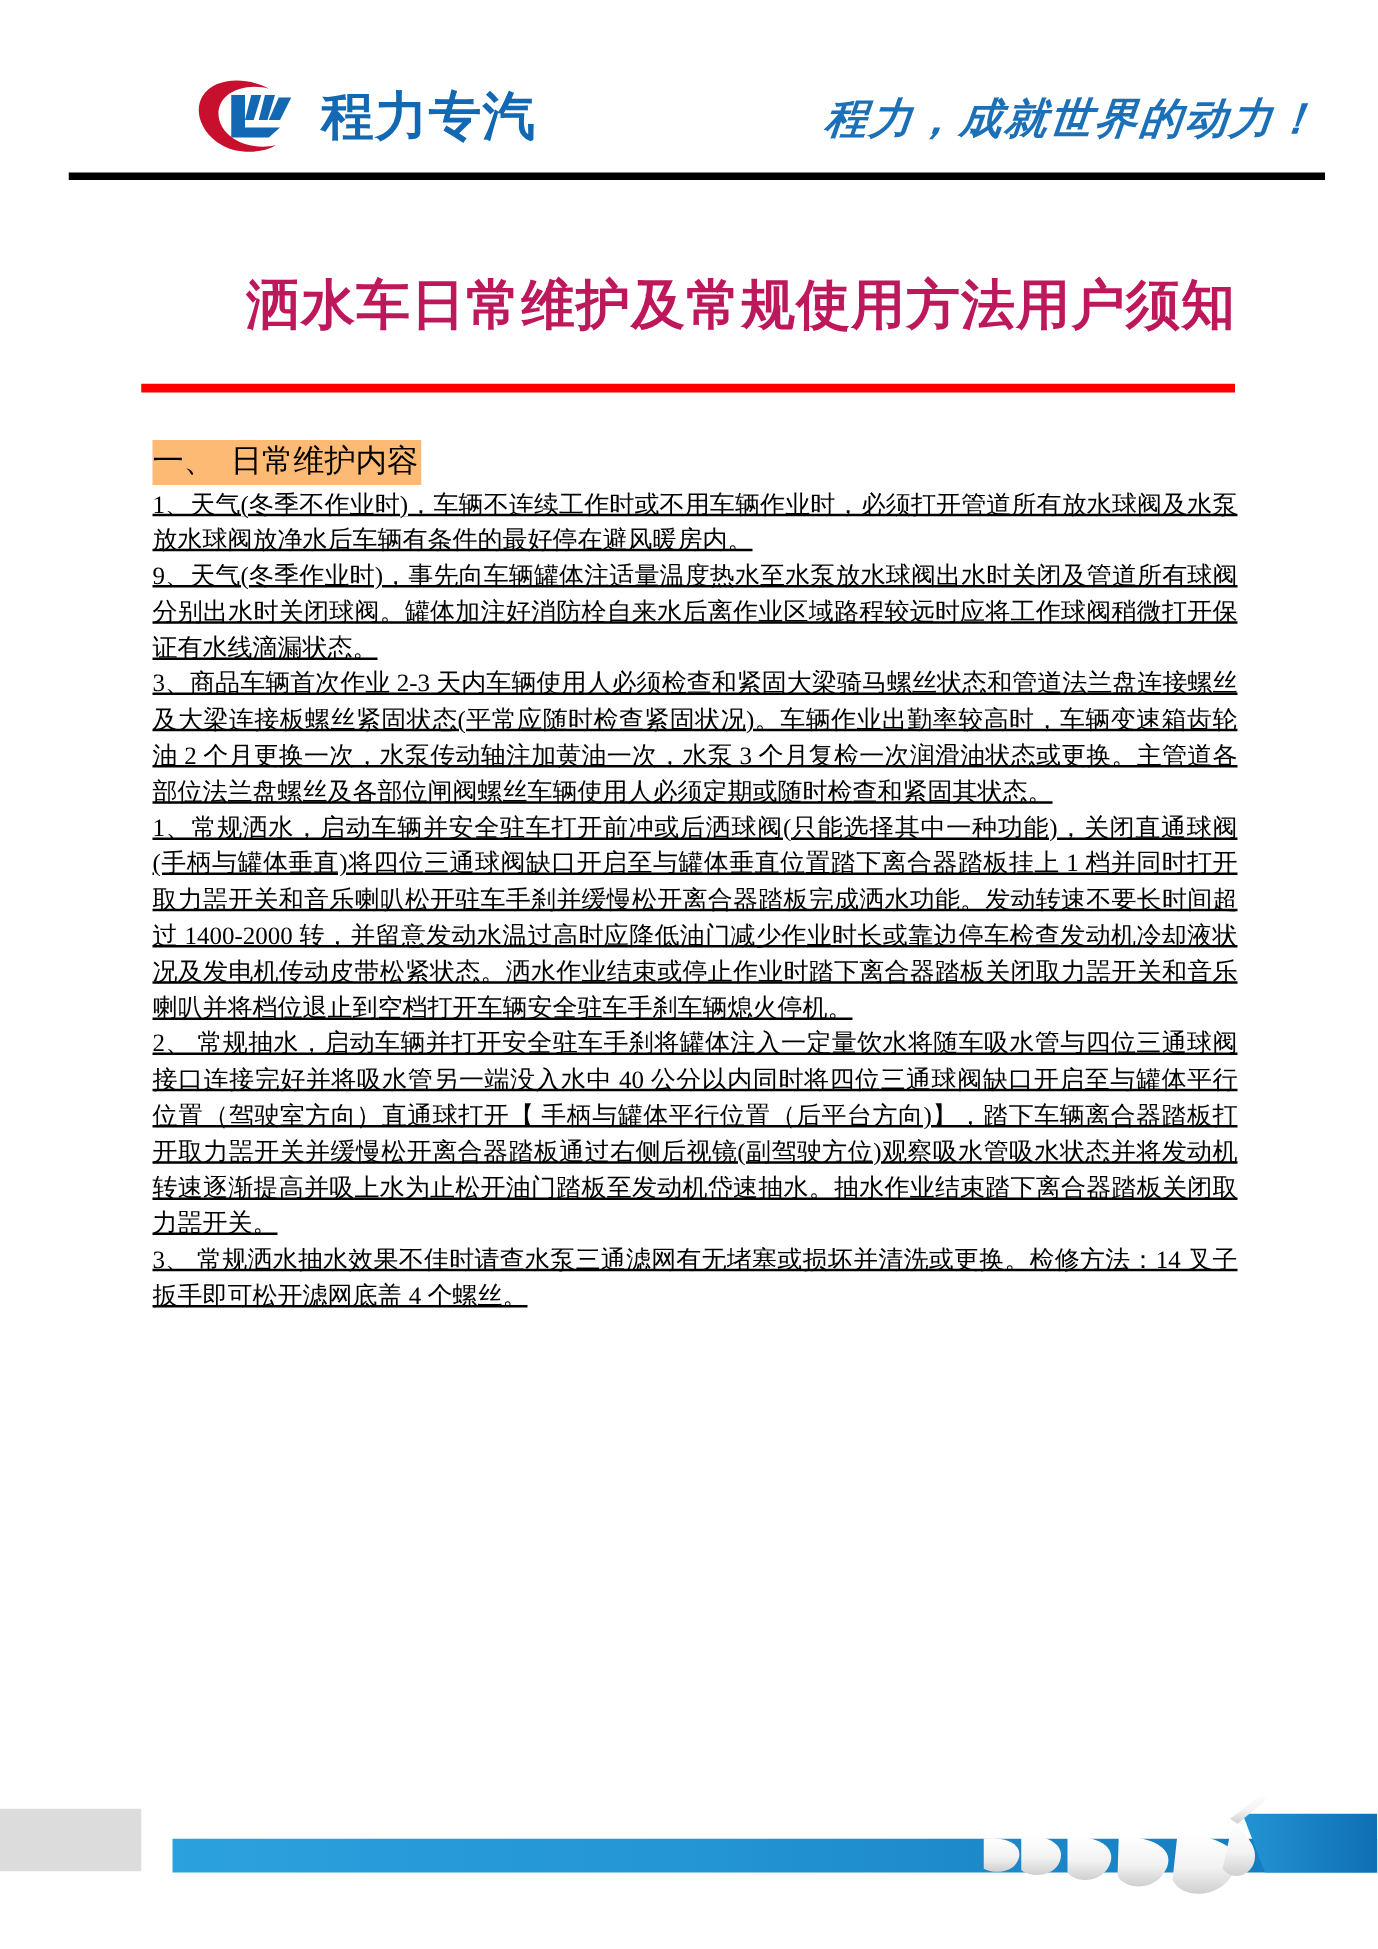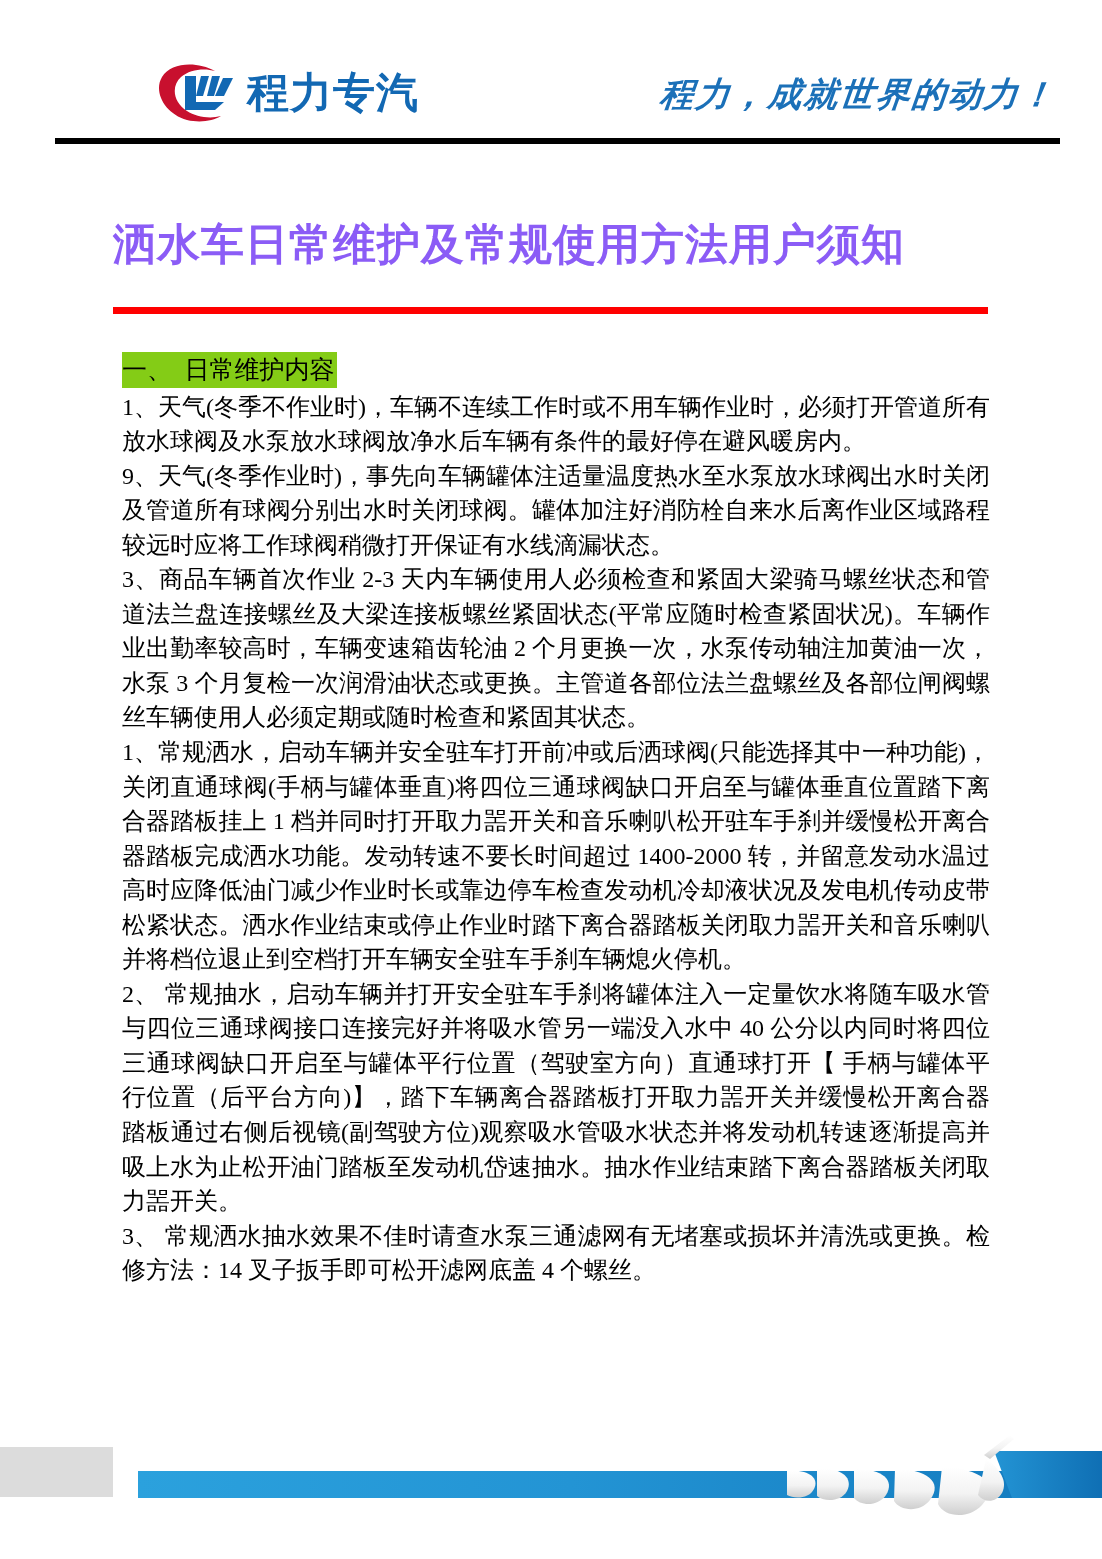--- a/index.html
+++ b/index.html
@@ -36,21 +36,21 @@
     position: relative;
     flex: none;
   }
   .logo-mark svg { display: block; }
   .logo-wordmark {
     font-family: "Liberation Sans", "DejaVu Sans", sans-serif;
     font-size: 42px;
     font-weight: bold;
     color: #1268b3;
     letter-spacing: 1px;
-    margin-left: 0;
+    margin-left: 10px;
     line-height: 1;
     white-space: nowrap;
   }
   .slogan {
     position: absolute;
     left: 660px;
     top: 72px;
     font-family: "Liberation Serif", "DejaVu Serif", serif;
     font-size: 34px;
     font-weight: bold;
@@ -68,62 +68,63 @@
     height: 6px;
     background: #000000;
   }
 
   
   .doc-title {
     position: absolute;
     left: 113px;
     top: 220px;
     width: 876px;
-    text-align: left;
+    text-align: right;
     font-family: "Liberation Sans", "DejaVu Sans", sans-serif;
     font-size: 43px;
     font-weight: bold;
     letter-spacing: 1px;
     line-height: 1.15;
-    color: #8b5cf6;
+    color: #be185d;
     white-space: nowrap;
   }
   .title-rule {
     position: absolute;
     left: 113px;
     top: 307px;
     width: 875px;
     height: 7px;
     background: #ff0000;
   }
 
   
   .content {
     position: absolute;
     left: 122px;
     top: 352px;
     width: 868px;
   }
   .section-heading {
     display: inline-block;
-    background: #84cc16;
+    background: #fdba74;
     font-size: 25px;
     line-height: 1.42;
     padding: 0 2px 0 0;
     margin: 0 0 2px 0;
     white-space: pre;
   }
   .para {
-    font-size: 24px;
+    font-size: 20px;
     line-height: 1.44;
     margin: 0;
     text-align: justify;
     text-justify: inter-ideograph;
     text-indent: 0;
     word-break: break-all;
+    text-decoration: underline;
   }
   .para + .para { margin-top: 0; }
 
   
   .footer {
     position: absolute;
     left: 0;
     bottom: 0;
     width: 1102px;
     height: 160px;

